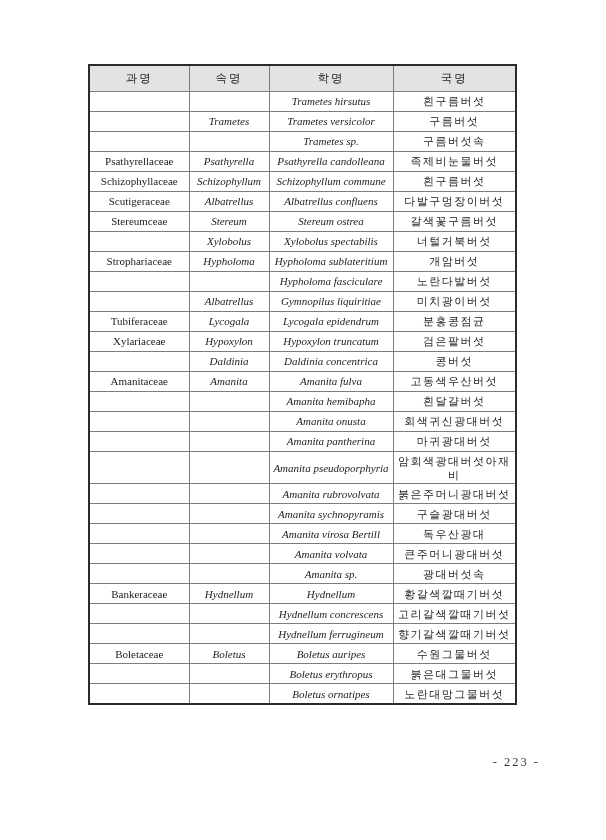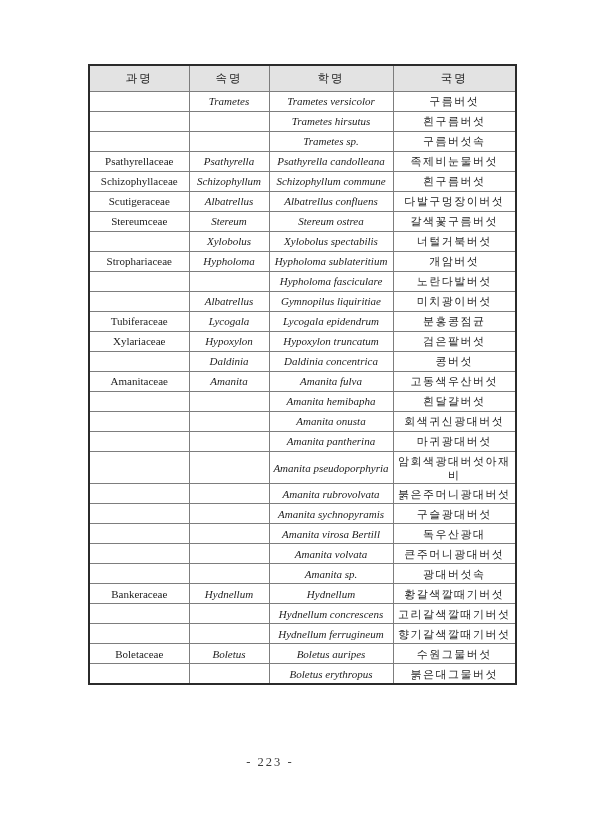--- a/index.html
+++ b/index.html
@@ -50,21 +50,21 @@
     padding: 1.5px 3px;
     height: 16px;
   }
   td.family { font-style: normal; margin-left: 37px; }
   td.genus, td.sci { font-style: italic; }
   td.kor { letter-spacing: 1.5px; }
   .pageno {
     position: absolute;
     left: 0; right: 0;
     top: 755px;
-    text-align: center;
+    text-align: right;
     font-size: 12.5px;
     color: #3a3a3a;
     letter-spacing: 2px;
     font-family: "Liberation Serif", "DejaVu Serif", serif;
   }
 </style>
 </head>
 <body>
 
 <div class="page">
@@ -80,29 +80,29 @@
       <tr id="header-row">
           <th>과명</th>
           <th>속명</th>
           <th>학명</th>
           <th>국명</th>
         </tr>
     </thead>
     <tbody id="table-body">
         <tr>
           <td class="family"></td>
+          <td class="genus"></td>
+          <td class="sci">Trametes hirsutus</td>
+          <td class="kor">흰구름버섯</td>
+        </tr>
+        <tr>
+          <td class="family"></td>
           <td class="genus">Trametes</td>
           <td class="sci">Trametes versicolor</td>
           <td class="kor">구름버섯</td>
-        </tr>
-        <tr>
-          <td class="family"></td>
-          <td class="genus"></td>
-          <td class="sci">Trametes hirsutus</td>
-          <td class="kor">흰구름버섯</td>
         </tr>
         <tr>
           <td class="family"></td>
           <td class="genus"></td>
           <td class="sci">Trametes sp.</td>
           <td class="kor">구름버섯속</td>
         </tr>
         <tr>
           <td class="family">Psathyrellaceae</td>
           <td class="genus">Psathyrella</td>
@@ -252,18 +252,24 @@
           <td class="genus">Boletus</td>
           <td class="sci">Boletus auripes</td>
           <td class="kor">수원그물버섯</td>
         </tr>
         <tr>
           <td class="family"></td>
           <td class="genus"></td>
           <td class="sci">Boletus erythropus</td>
           <td class="kor">붉은대그물버섯</td>
         </tr>
+        <tr>
+          <td class="family"></td>
+          <td class="genus"></td>
+          <td class="sci">Boletus ornatipes</td>
+          <td class="kor">노란대망그물버섯</td>
+        </tr>
       </tbody>
   </table>
 
   <div class="pageno">- 223 -</div>
 
 </div>
 
 </body></html>

